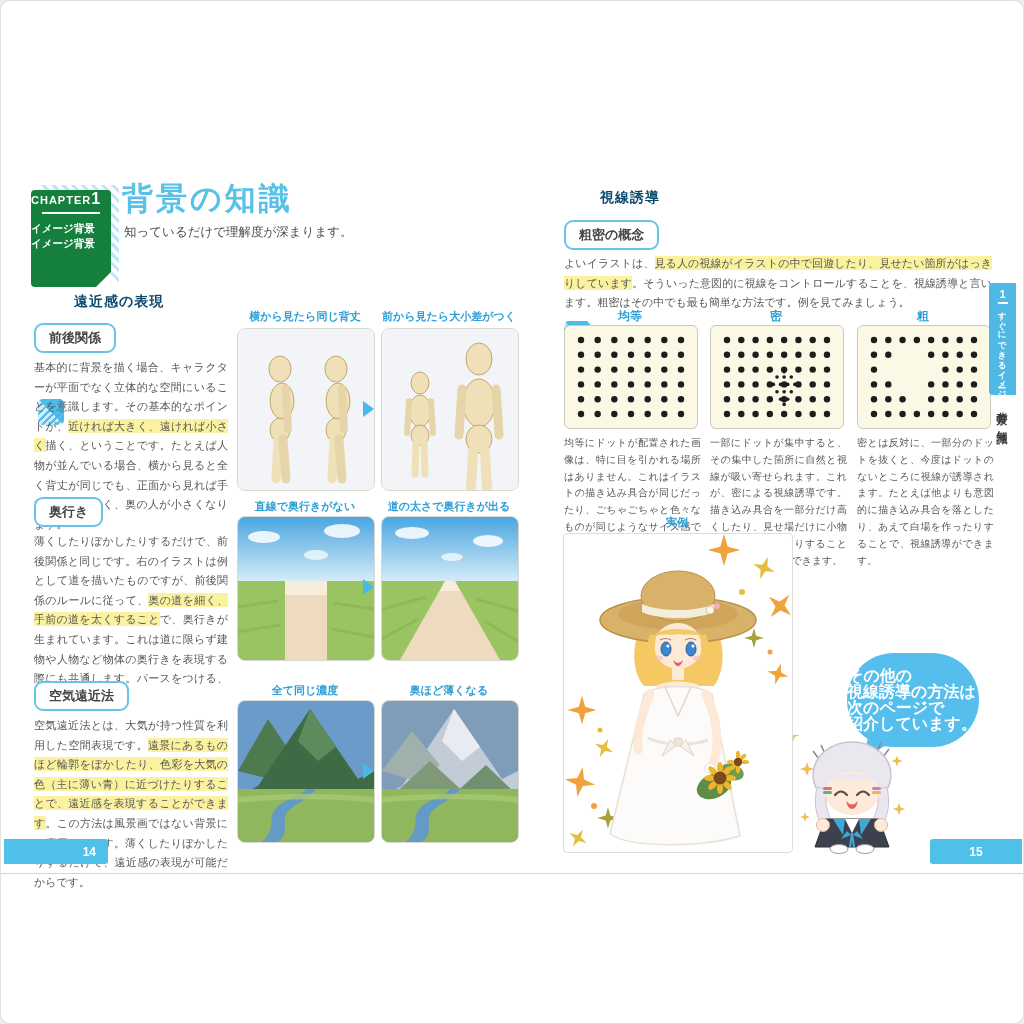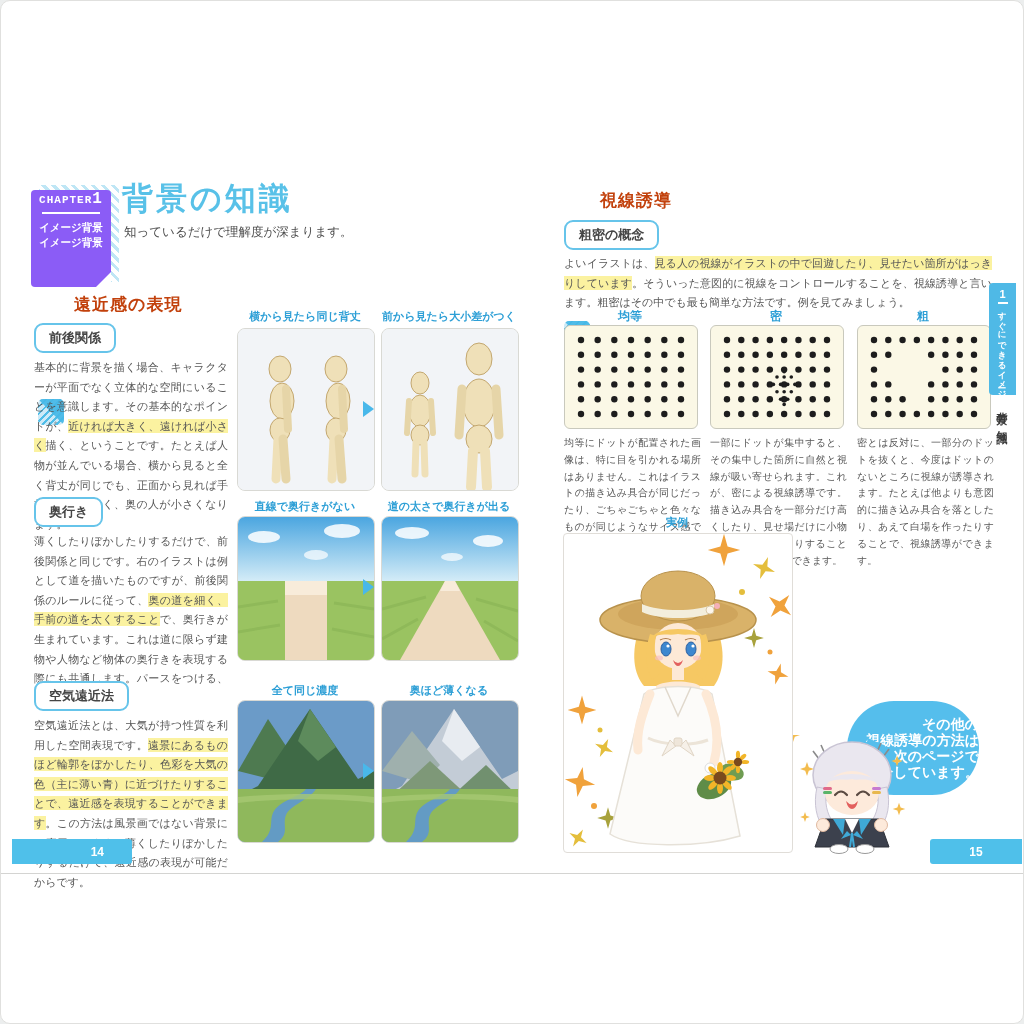--- a/index.html
+++ b/index.html
@@ -8,40 +8,40 @@
         border:1px solid #e0e0de;border-radius:10px;overflow:hidden;box-sizing:border-box;}
   .abs{position:absolute;}
   .jp{text-align:justify;}
   .hl{background:#fbf2a0;padding:1px 0;}
   .title{font-size:31px;font-weight:bold;color:#58c1e8;letter-spacing:3px;}
   .lede{font-size:12.5px;line-height:21px;color:#4c4c4c;}
   .sec-icon{width:26px;height:26px;border-radius:5px;
     background:repeating-linear-gradient(135deg,#4fbde8 0 2px,#cdeaf7 2px 5px);position:relative;overflow:hidden;}
   .sec-icon::after{content:"";position:absolute;inset:0;
     background:#45b7e6;clip-path:polygon(0 0,100% 0,100% 100%);opacity:.92;}
-  .sec-title{font-size:17px;font-weight:bold;color:#c2410c;letter-spacing:1px;}
+  .sec-title{font-size:14px;font-weight:bold;color:#0c4a6e;letter-spacing:1px;}
   .hbox{display:inline-block;background:#fff;border:2px solid #66c4ea;border-radius:9px;
         padding:4px 13px;font-size:13px;font-weight:bold;color:#454545;}
   .para{font-size:11px;line-height:19.6px;color:#565656;}
   .figcap{font-size:11px;font-weight:bold;color:#2d9fd6;text-align:center;width:136px;}
   .panel{border:1px solid #d9d9d4;border-radius:8px;overflow:hidden;background:#f2f4f7;}
   .arrow{width:0;height:0;border-top:8px solid transparent;border-bottom:8px solid transparent;
          border-left:11px solid #49b8ea;}
   .dotlabel{font-size:12px;font-weight:bold;color:#2d9fd6;text-align:center;width:132px;}
   .dotpanel{width:132px;height:102px;background:#fbf8e6;border:1px solid #c9c9bd;border-radius:6px;}
   .dotcap{font-size:10px;line-height:16.8px;color:#575757;width:137px;}
   .pagenum{height:25px;background:#4fc0ea;color:#fff;font-size:12px;font-weight:bold;
            display:flex;align-items:center;}
   .vtext{writing-mode:vertical-rl;}
-  .bubble{background:#55beec;border-radius:52px;color:#fff;font-size:14px;font-weight:bold;
-          line-height:16px;text-align:right;display:flex;flex-direction:column;justify-content:center;margin-top:48px;}
+  .bubble{background:#55beec;border-radius:52px;color:#fff;font-size:16px;font-weight:bold;
+          line-height:16px;text-align:left;display:flex;flex-direction:column;justify-content:center;}
   .bubble-tail{width:0;height:0;border-top:20px solid #55beec;border-left:4px solid transparent;
           border-right:15px solid transparent;transform:rotate(24deg);}
   .chapter-stripe{background:repeating-linear-gradient(45deg,#bfe6f5 0 3px,#ffffff 3px 7px);}
-  .chapter-box{background:#8b5cf6;border-radius:4px;color:#fff;text-align:center;position:relative;font-family:Liberation Mono, monospace;}
+  .chapter-box{background:#15803d;border-radius:4px;color:#fff;position:relative;}
   .chapter-fold{position:absolute;right:0;bottom:0;width:0;height:0;
           border-left:15px solid transparent;border-bottom:15px solid #ffffff;}
 </style>
 </head>
 <body>
 
 <div id="page">
 
   <div class="abs chapter-stripe" style="left:38px;top:184px;width:80px;height:97px;"></div>
   <div class="abs chapter-box" style="left:30px;top:176px;width:80px;height:97px;">
@@ -188,21 +188,21 @@
       <path d="M60,40 L72,8 L98,46 L80,60 Z" fill="#e8ecf1"></path>
       <path d="M0,70 L30,30 L58,64 L40,82 Z" fill="#9fb0ad"></path>
       <path d="M10,95 L48,60 L86,95 Z" fill="#7e9878"></path>
       <path d="M70,95 L104,64 L136,95 Z" fill="#71906f"></path>
       <rect y="88" width="136" height="53" fill="#8fb85c"></rect>
       <path d="M78,88 C70,100 52,104 48,114 C44,124 52,132 40,141 L24,141 C38,128 30,120 36,110 C44,98 62,96 68,88 Z" fill="#639bc4"></path>
       <path d="M0,96 C40,92 100,92 136,96 L136,102 C100,97 40,97 0,102 Z" fill="#a6c873" opacity=".8"></path>
     </svg>
   </div>
 
-  <div class="abs pagenum" style="left:3px;top:838px;width:92px;justify-content:flex-end;padding-right:28px;border-radius:0 3px 3px 0;margin-left:8px;">14</div>
+  <div class="abs pagenum" style="left:3px;top:838px;width:92px;justify-content:flex-end;padding-right:12px;border-radius:0 3px 3px 0;">14</div>
 
   <div class="abs sec-icon" style="left:563px;top:184px;"></div>
   <div class="abs sec-title" style="left:599px;top:188px;">視線誘導</div>
 
   <div class="abs" style="left:563px;top:219px;"><span class="hbox">粗密の概念</span></div>
   <div class="abs para jp" style="left:563px;top:253px;width:428px;font-size:11px;line-height:19.5px;"><span>よいイラストは、</span><span class="hl">見る人の視線がイラストの中で回遊したり、見せたい箇所がはっきりしています</span><span>。そういった意図的に視線をコントロールすることを、視線誘導と言います。粗密はその中でも最も簡単な方法です。例を見てみましょう。</span></div>
 
   <div class="abs dotlabel" style="left:563px;top:307px;">均等</div>
   <div class="abs dotlabel" style="left:709px;top:307px;">密</div>
   <div class="abs dotlabel" style="left:856px;top:307px;">粗</div>

